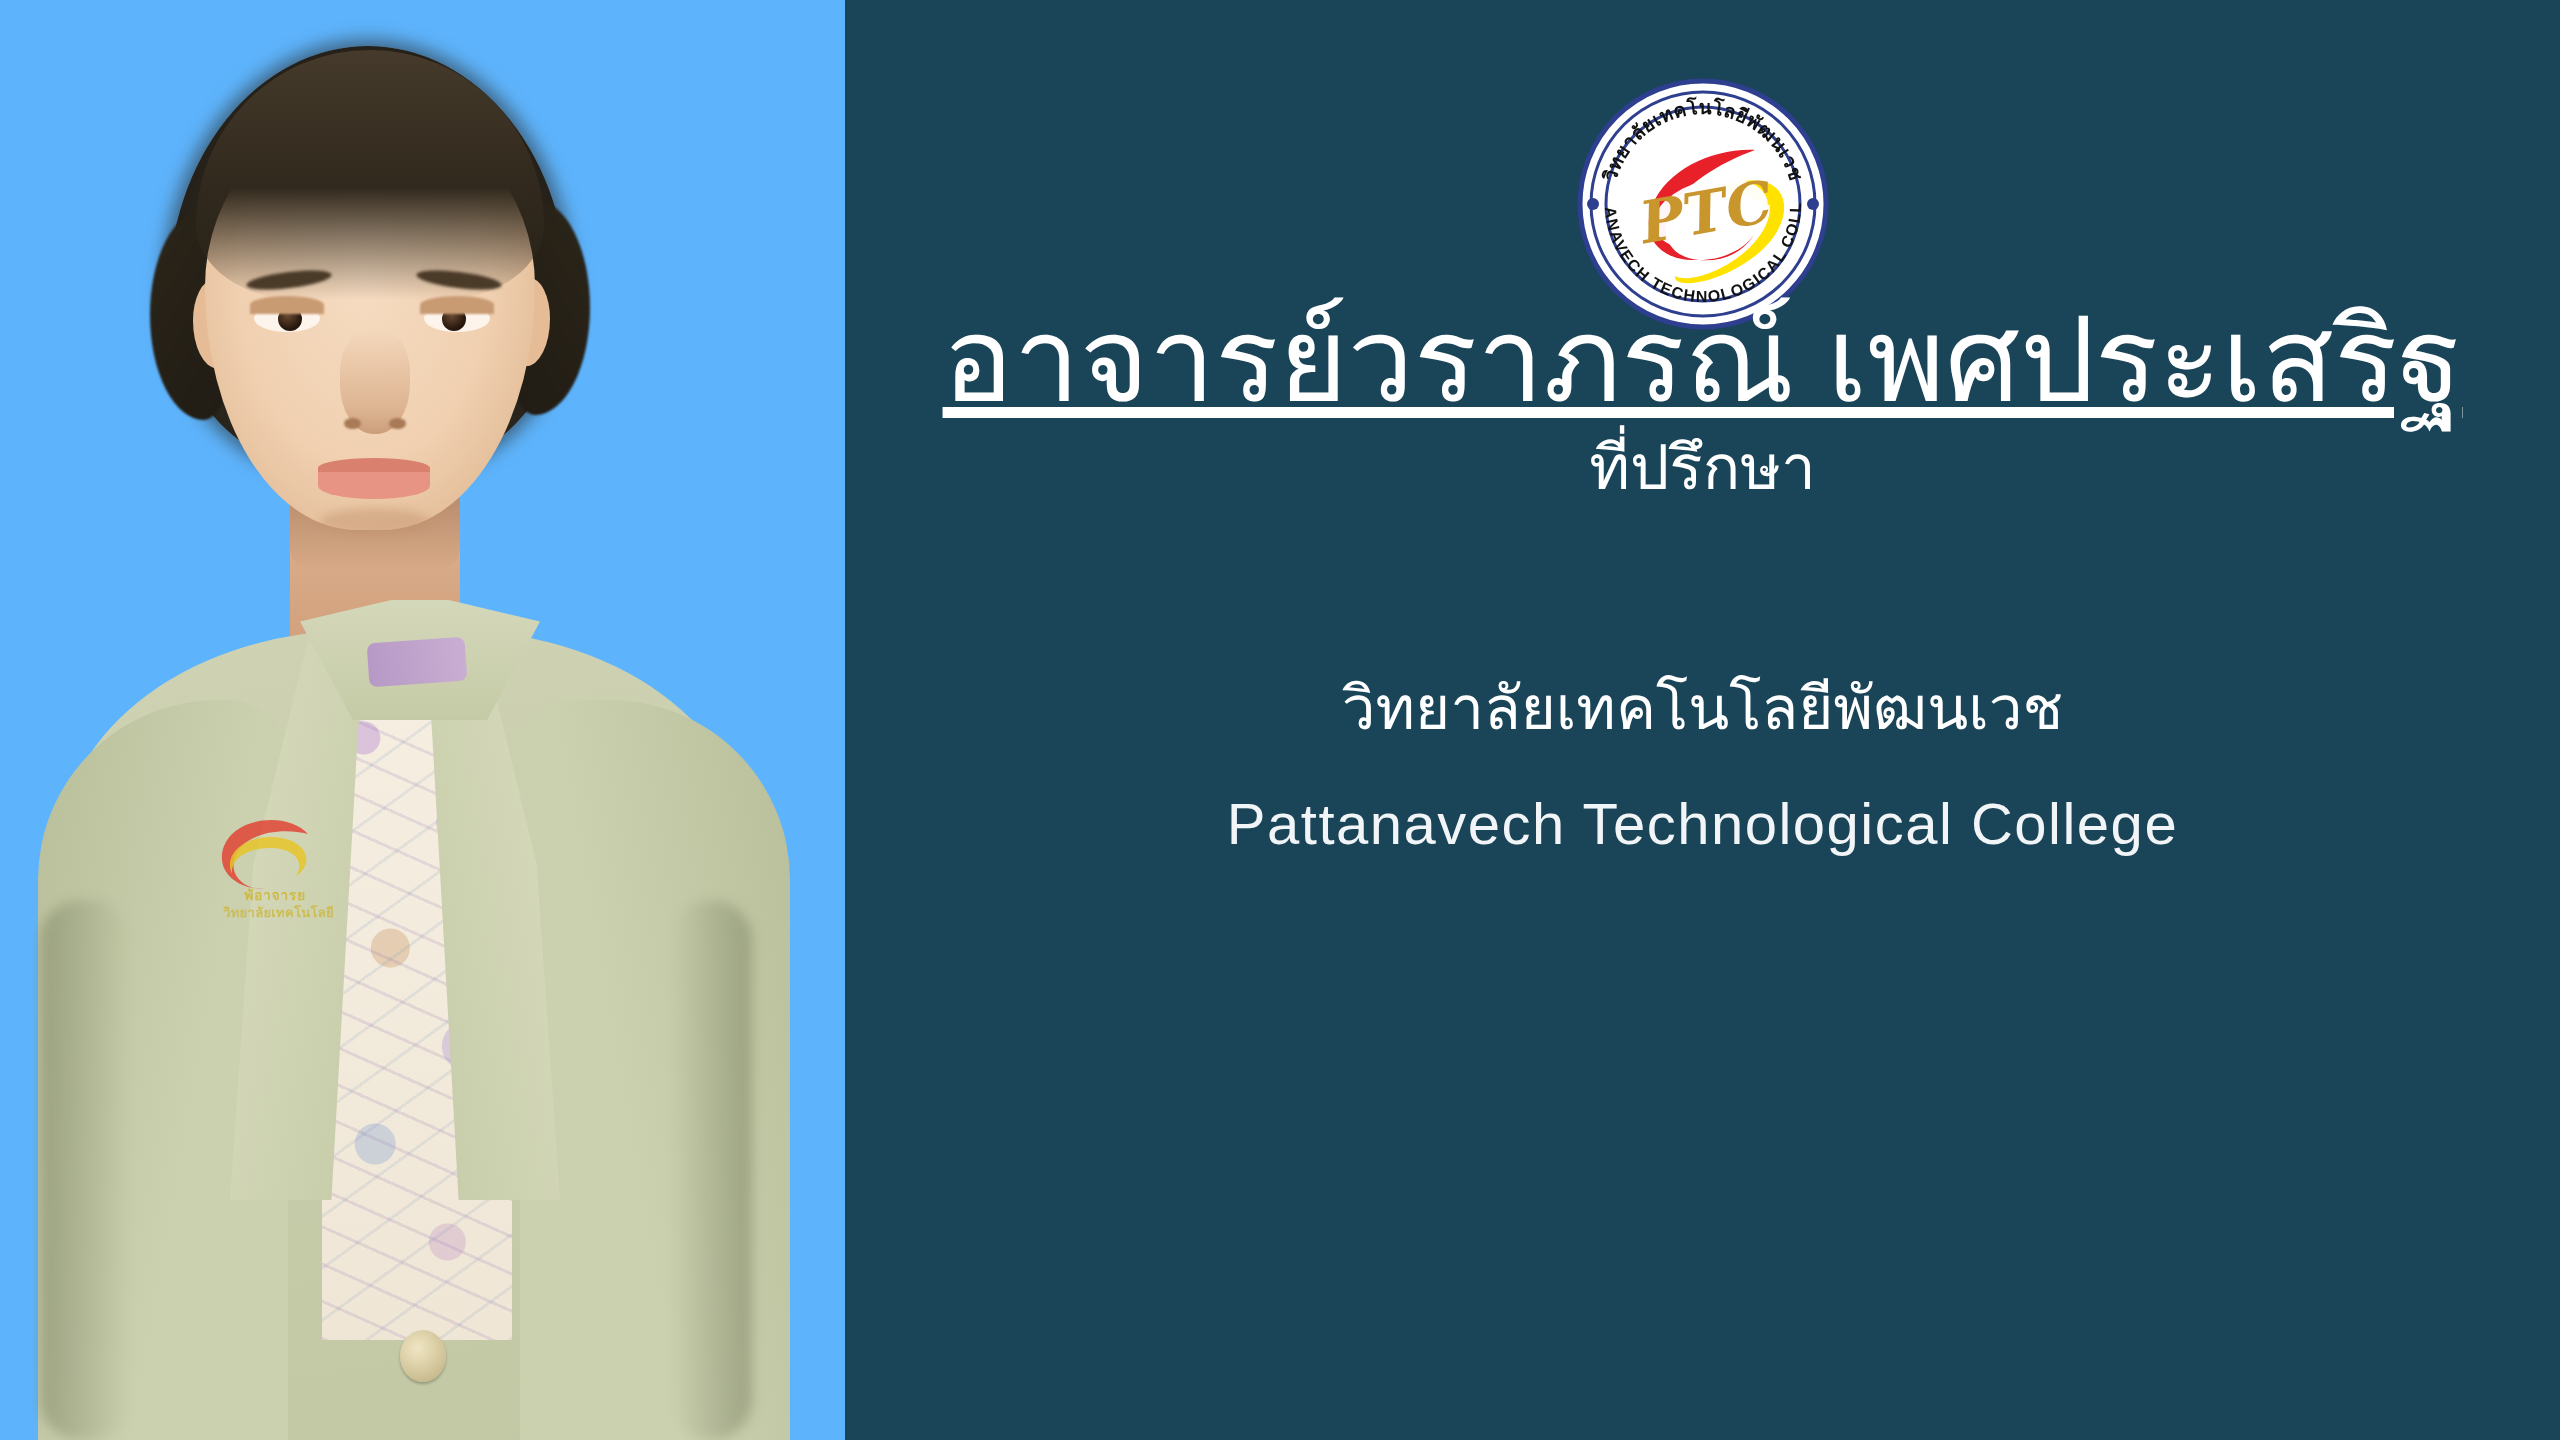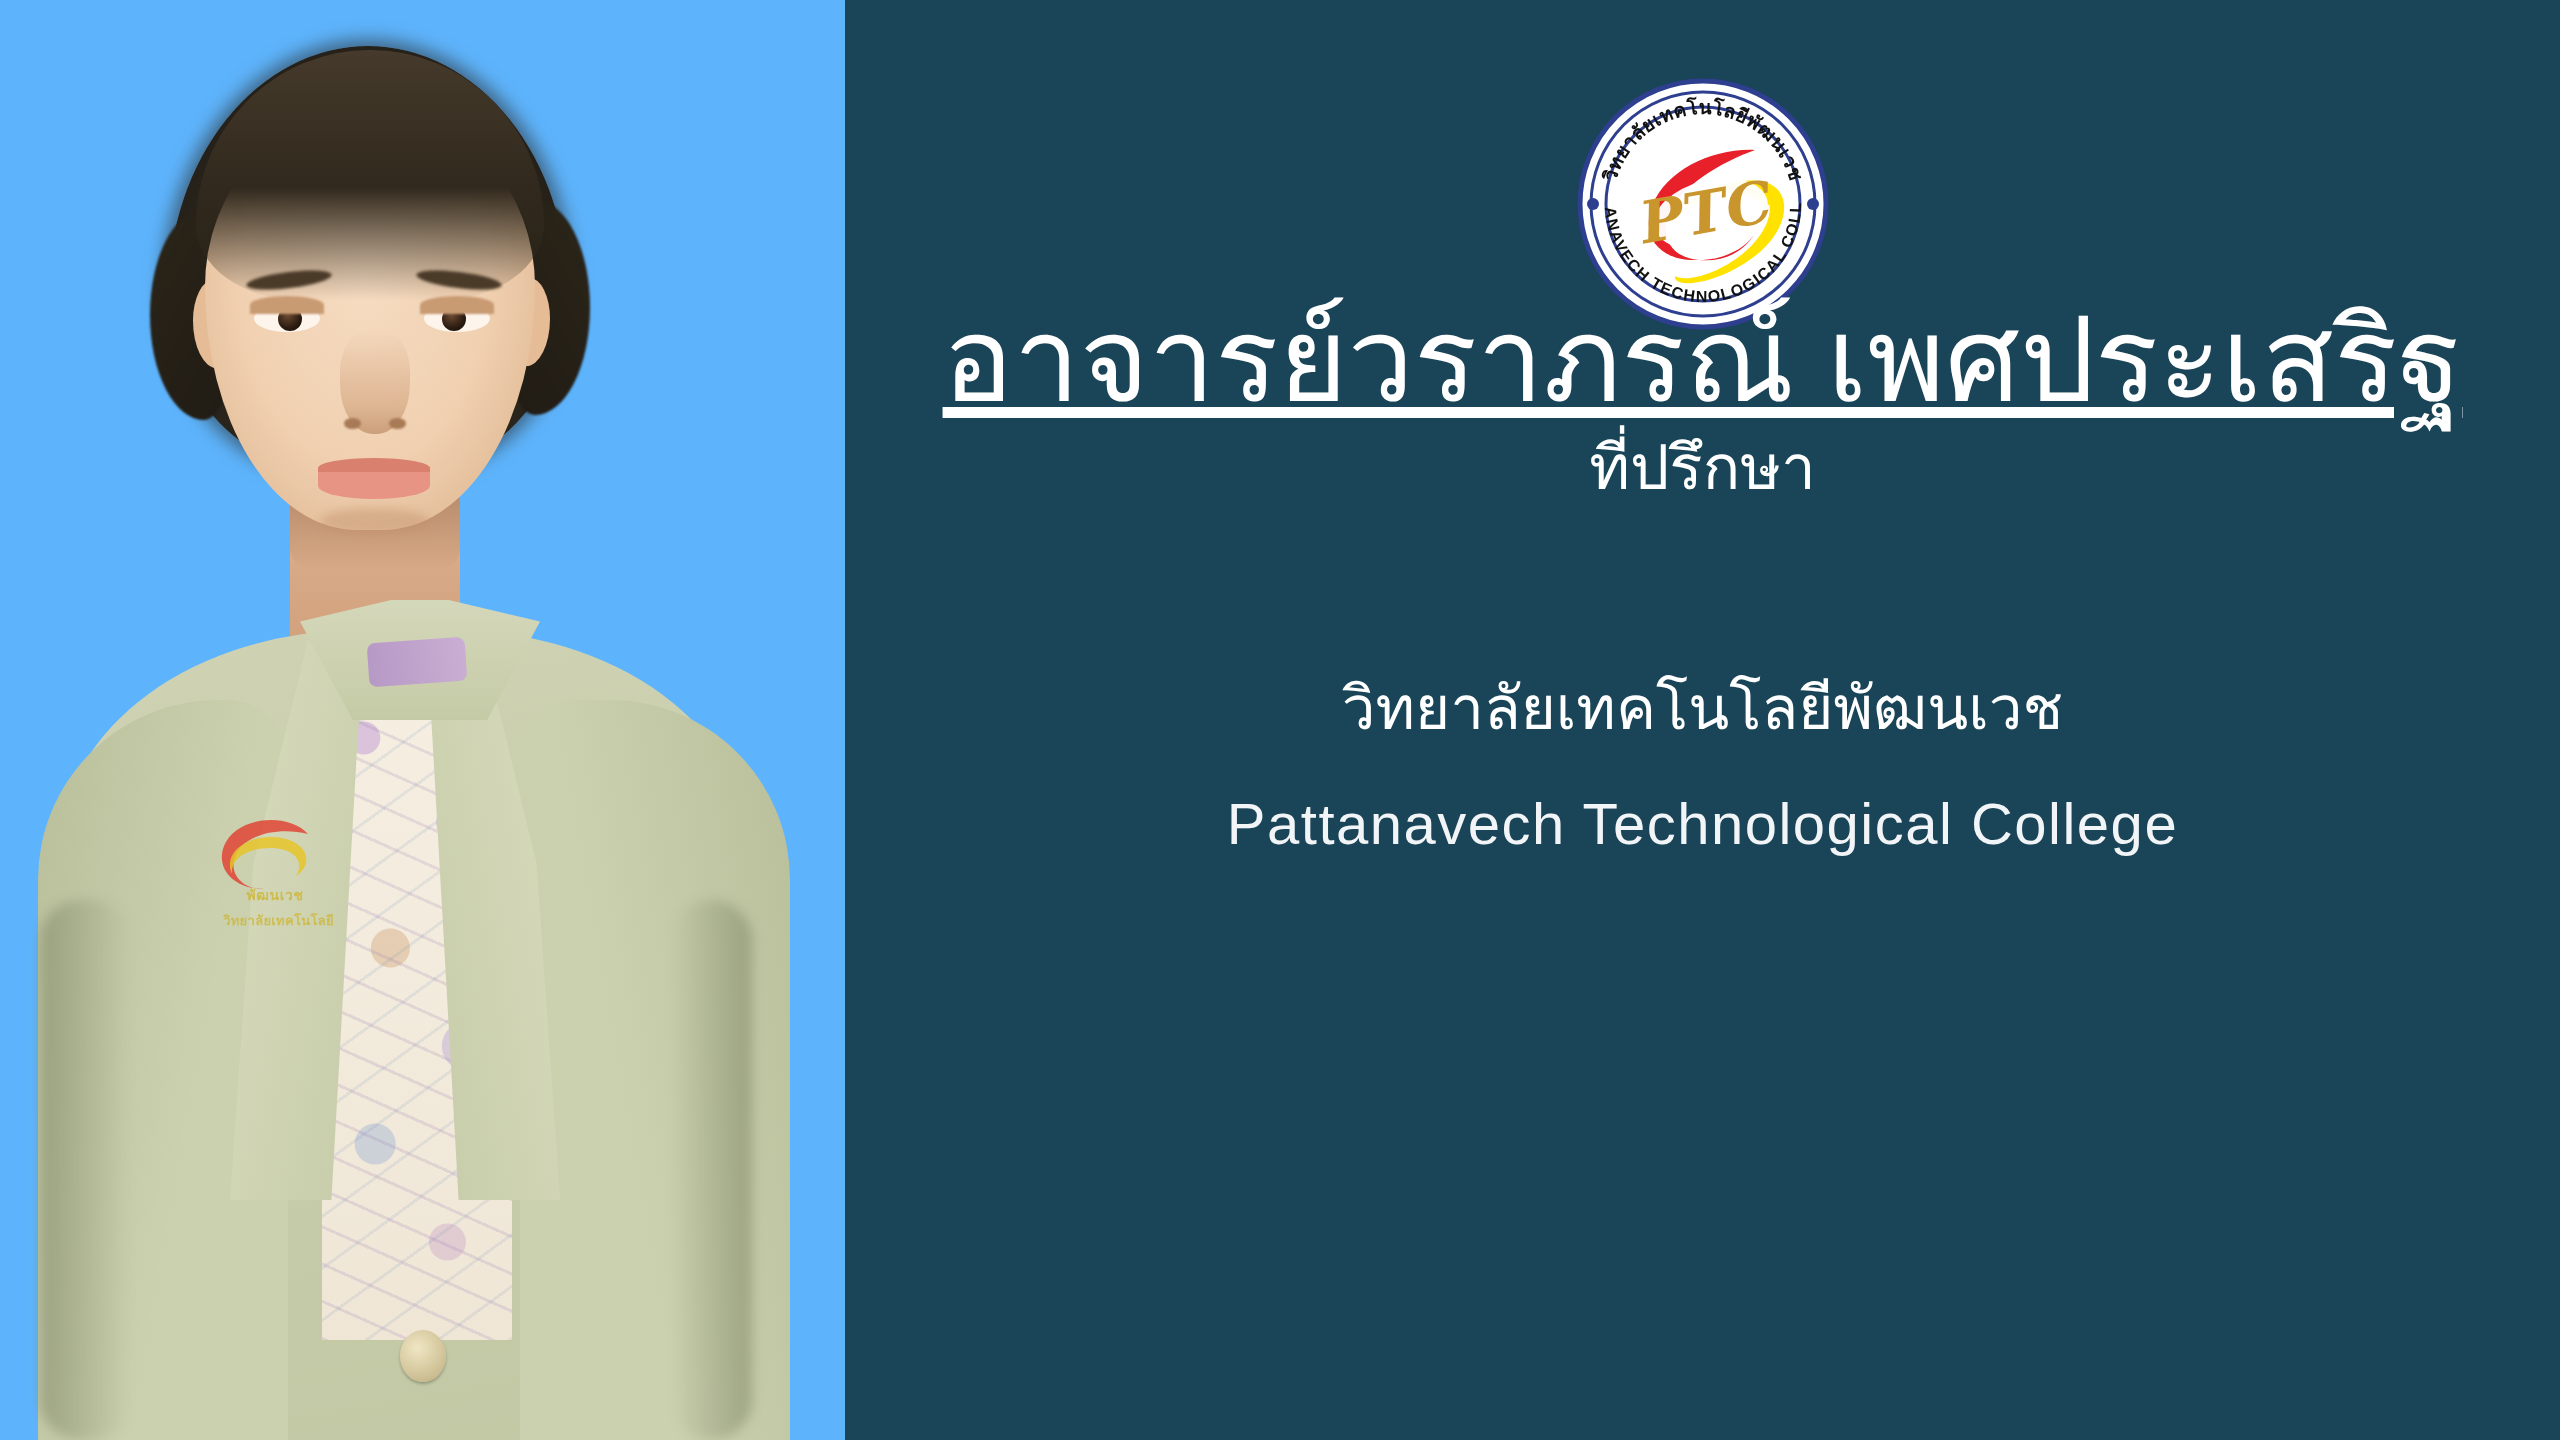--- a/index.html
+++ b/index.html
@@ -171,21 +171,21 @@
   .badge{position:absolute;left:196px;top:800px;width:160px;height:130px;}
   .badge svg{width:100%;height:100%;opacity:.92;}
   .badge-text1{
     position:absolute;left:200px;top:884px;width:150px;
     font-size:14px;letter-spacing:.6px;color:#cdb83a;text-align:center;
     font-weight:700;opacity:.85;
   }
   .badge-text2{
     position:absolute;left:196px;top:902px;width:165px;
     font-size:13px;letter-spacing:.3px;color:#cdb83a;text-align:center;
-    font-weight:700;opacity:.8;margin-top:8px;
+    font-weight:700;opacity:.8;
   }
   .arm-shadow-l{
     position:absolute;left:40px;top:900px;width:90px;height:540px;
     background:linear-gradient(90deg,rgba(120,128,96,.5),rgba(120,128,96,0));
     border-radius:40px;filter:blur(6px);
   }
   .arm-shadow-r{
     position:absolute;left:672px;top:900px;width:80px;height:540px;
     background:linear-gradient(270deg,rgba(120,128,96,.5),rgba(120,128,96,0));
     border-radius:40px;filter:blur(6px);
@@ -278,21 +278,21 @@
       <div class="arm-shadow-l"></div>
       <div class="arm-shadow-r"></div>
       <div class="button"></div>
 
       <div class="badge">
         <svg viewBox="0 0 160 130" xmlns="http://www.w3.org/2000/svg">
           <path d="M112 34 C92 12, 40 16, 28 46 C18 72, 44 92, 72 88 C52 92, 34 78, 38 60 C43 36, 80 26, 112 34 Z" fill="#e03a2a" opacity="0.85"></path>
           <path d="M36 74 C26 52, 54 32, 86 38 C112 43, 118 64, 100 76 C110 60, 96 48, 74 48 C50 48, 34 60, 36 74 Z" fill="#e8c31e" opacity="0.85"></path>
         </svg>
       </div>
-      <div class="badge-text1">พัฒนเวช</div>
+      <div class="badge-text1">พัอาจารย</div>
       <div class="badge-text2">วิทยาลัยเทคโนโลยี</div>
     </div>
   </div>
 
   <div id="content">
 
     <div id="logo-wrap">
       <svg viewBox="0 0 252 252" xmlns="http://www.w3.org/2000/svg">
         <defs>
           <path id="arcTop" d="M 36 126 A 90 90 0 0 1 216 126"></path>

